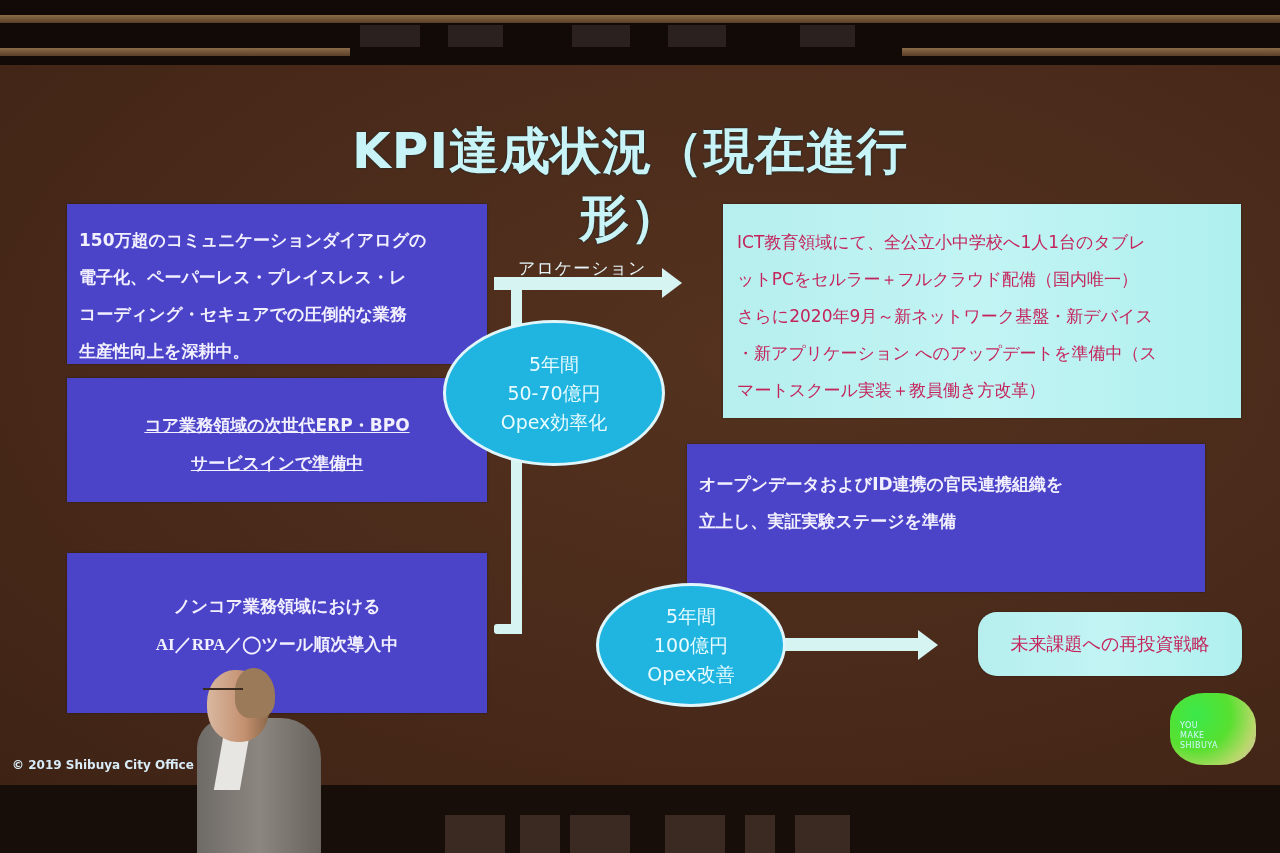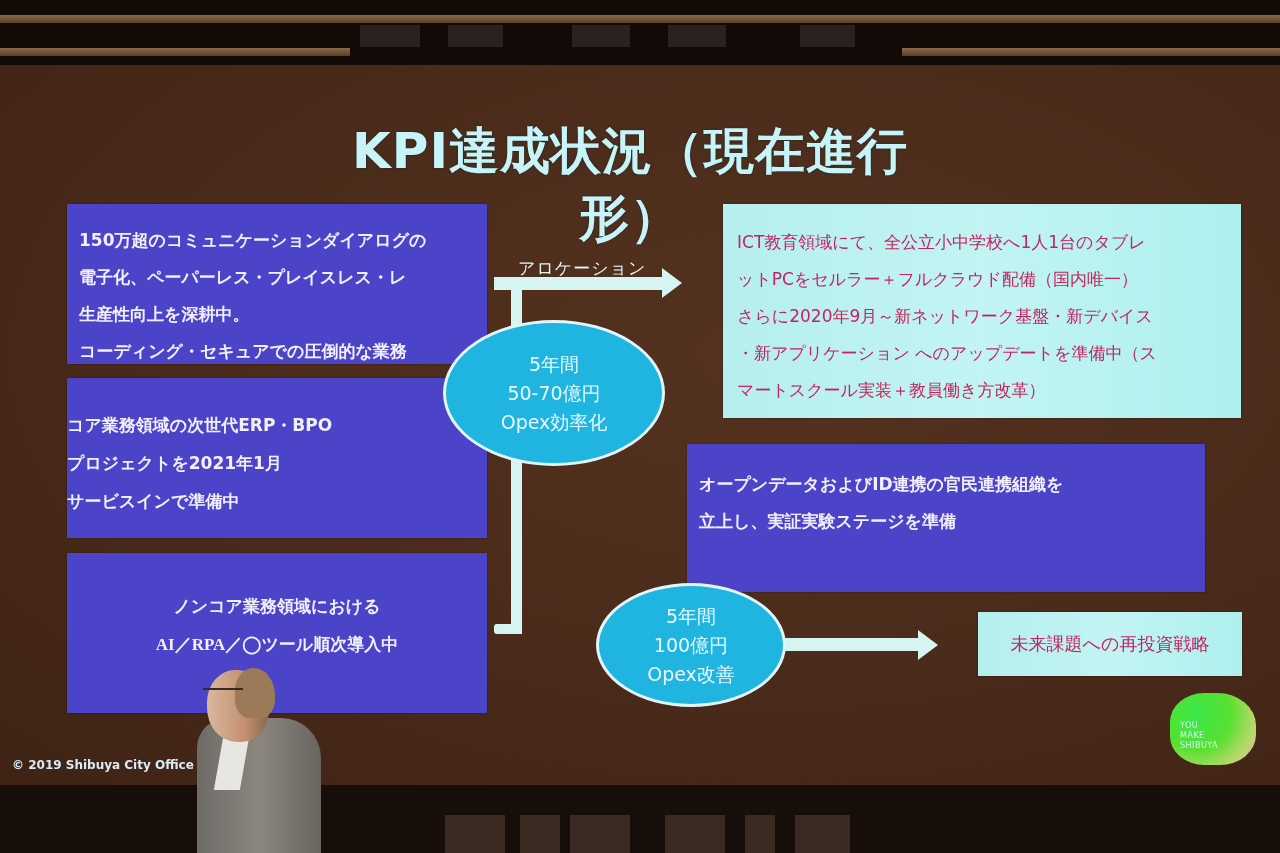--- a/index.html
+++ b/index.html
@@ -23,30 +23,30 @@
       position: absolute; left: 340px; top: 118px; width: 580px; text-align: center;
       color: #c8f4f8; font-size: 50px; font-weight: bold; letter-spacing: 1px;
       text-shadow: 0 0 2px #0b2a30;
     }
 
     .box-blue {
       position: absolute; background: #4c44c8; color: #f2f0ff; font-weight: bold;
       box-shadow: 0 0 2px rgba(0,0,0,.4);
     }
     .box-left-1 { left: 67px; top: 204px; width: 420px; height: 160px; padding: 18px 10px 0 12px; font-size: 17px; line-height: 37px; }
-    .box-left-2 { left: 67px; top: 378px; width: 420px; height: 160px; padding-top: 28px; font-size: 17px; line-height: 38px; text-align: left; }
+    .box-left-2 { left: 67px; top: 378px; width: 420px; height: 124px; padding-top: 28px; font-size: 17px; line-height: 38px; text-align: center; text-decoration: underline; }
     .box-left-3 { left: 67px; top: 553px; width: 420px; height: 160px; padding-top: 35px; font-size: 17px; line-height: 38px; text-align: center; font-family: Liberation Serif, serif; }
     .box-right-2 { left: 687px; top: 444px; width: 518px; height: 148px; padding: 22px 14px 0 12px; font-size: 17px; line-height: 37px; }
 
     .box-cyan {
       position: absolute; background: linear-gradient(90deg, #b6efee 0%, #c2f4f4 50%, #aef0ee 100%);
       color: #c4245c; box-shadow: 0 0 2px rgba(0,0,0,.4); margin-left: 36px;
     }
     .box-right-1 { left: 687px; top: 204px; width: 518px; height: 214px; padding: 20px 12px 0 14px; font-size: 17px; line-height: 37px; }
-    .box-right-3 { left: 942px; top: 612px; width: 264px; height: 64px; font-size: 18px; line-height: 64px; text-align: center; }
+    .box-right-3 { left: 942px; top: 612px; width: 264px; height: 64px; font-size: 18px; line-height: 64px; text-align: center; border-radius: 19px; }
 
     .line { display: block; }
 
     
     .conn { position: absolute; background: #d6f4f2; }
     .arrow-head { position: absolute; width: 0; height: 0; border-top: 15px solid transparent; border-bottom: 15px solid transparent; border-left: 20px solid #d6f4f2; }
 
     .alloc-label { position: absolute; left: 510px; top: 257px; color: #e6f6f8; font-size: 17px; font-weight: normal; letter-spacing: 1px; margin-left: 8px; }
 
     .ellipse {
@@ -87,27 +87,26 @@
   <div class="ceiling-panel" style="left:800px;width:55px;"></div>
 </div>
 
 <div class="screen"></div>
 
 <div class="title">KPI達成状況（現在進行形）</div>
 
 <div class="box-blue box-left-1">
   <span class="line">150万超のコミュニケーションダイアログの</span>
   <span class="line">電子化、ペーパーレス・プレイスレス・レ</span>
+  <span class="line">コーディング・セキュアでの圧倒的な業務</span>
   <span class="line">生産性向上を深耕中。</span>
-  <span class="line">コーディング・セキュアでの圧倒的な業務</span>
 </div>
 
 <div class="box-blue box-left-2">
   <span class="line">コア業務領域の次世代ERP・BPO</span>
-  <span class="line">プロジェクトを2021年1月</span>
   <span class="line">サービスインで準備中</span>
 </div>
 
 <div class="box-blue box-left-3">
   <span class="line">ノンコア業務領域における</span>
   <span class="line">AI／RPA／◯ツール順次導入中</span>
 </div>
 
 <div class="conn" style="left:494px;top:277px;width:170px;height:13px;"></div>
 <div class="arrow-head" style="left:662px;top:268px;"></div>

